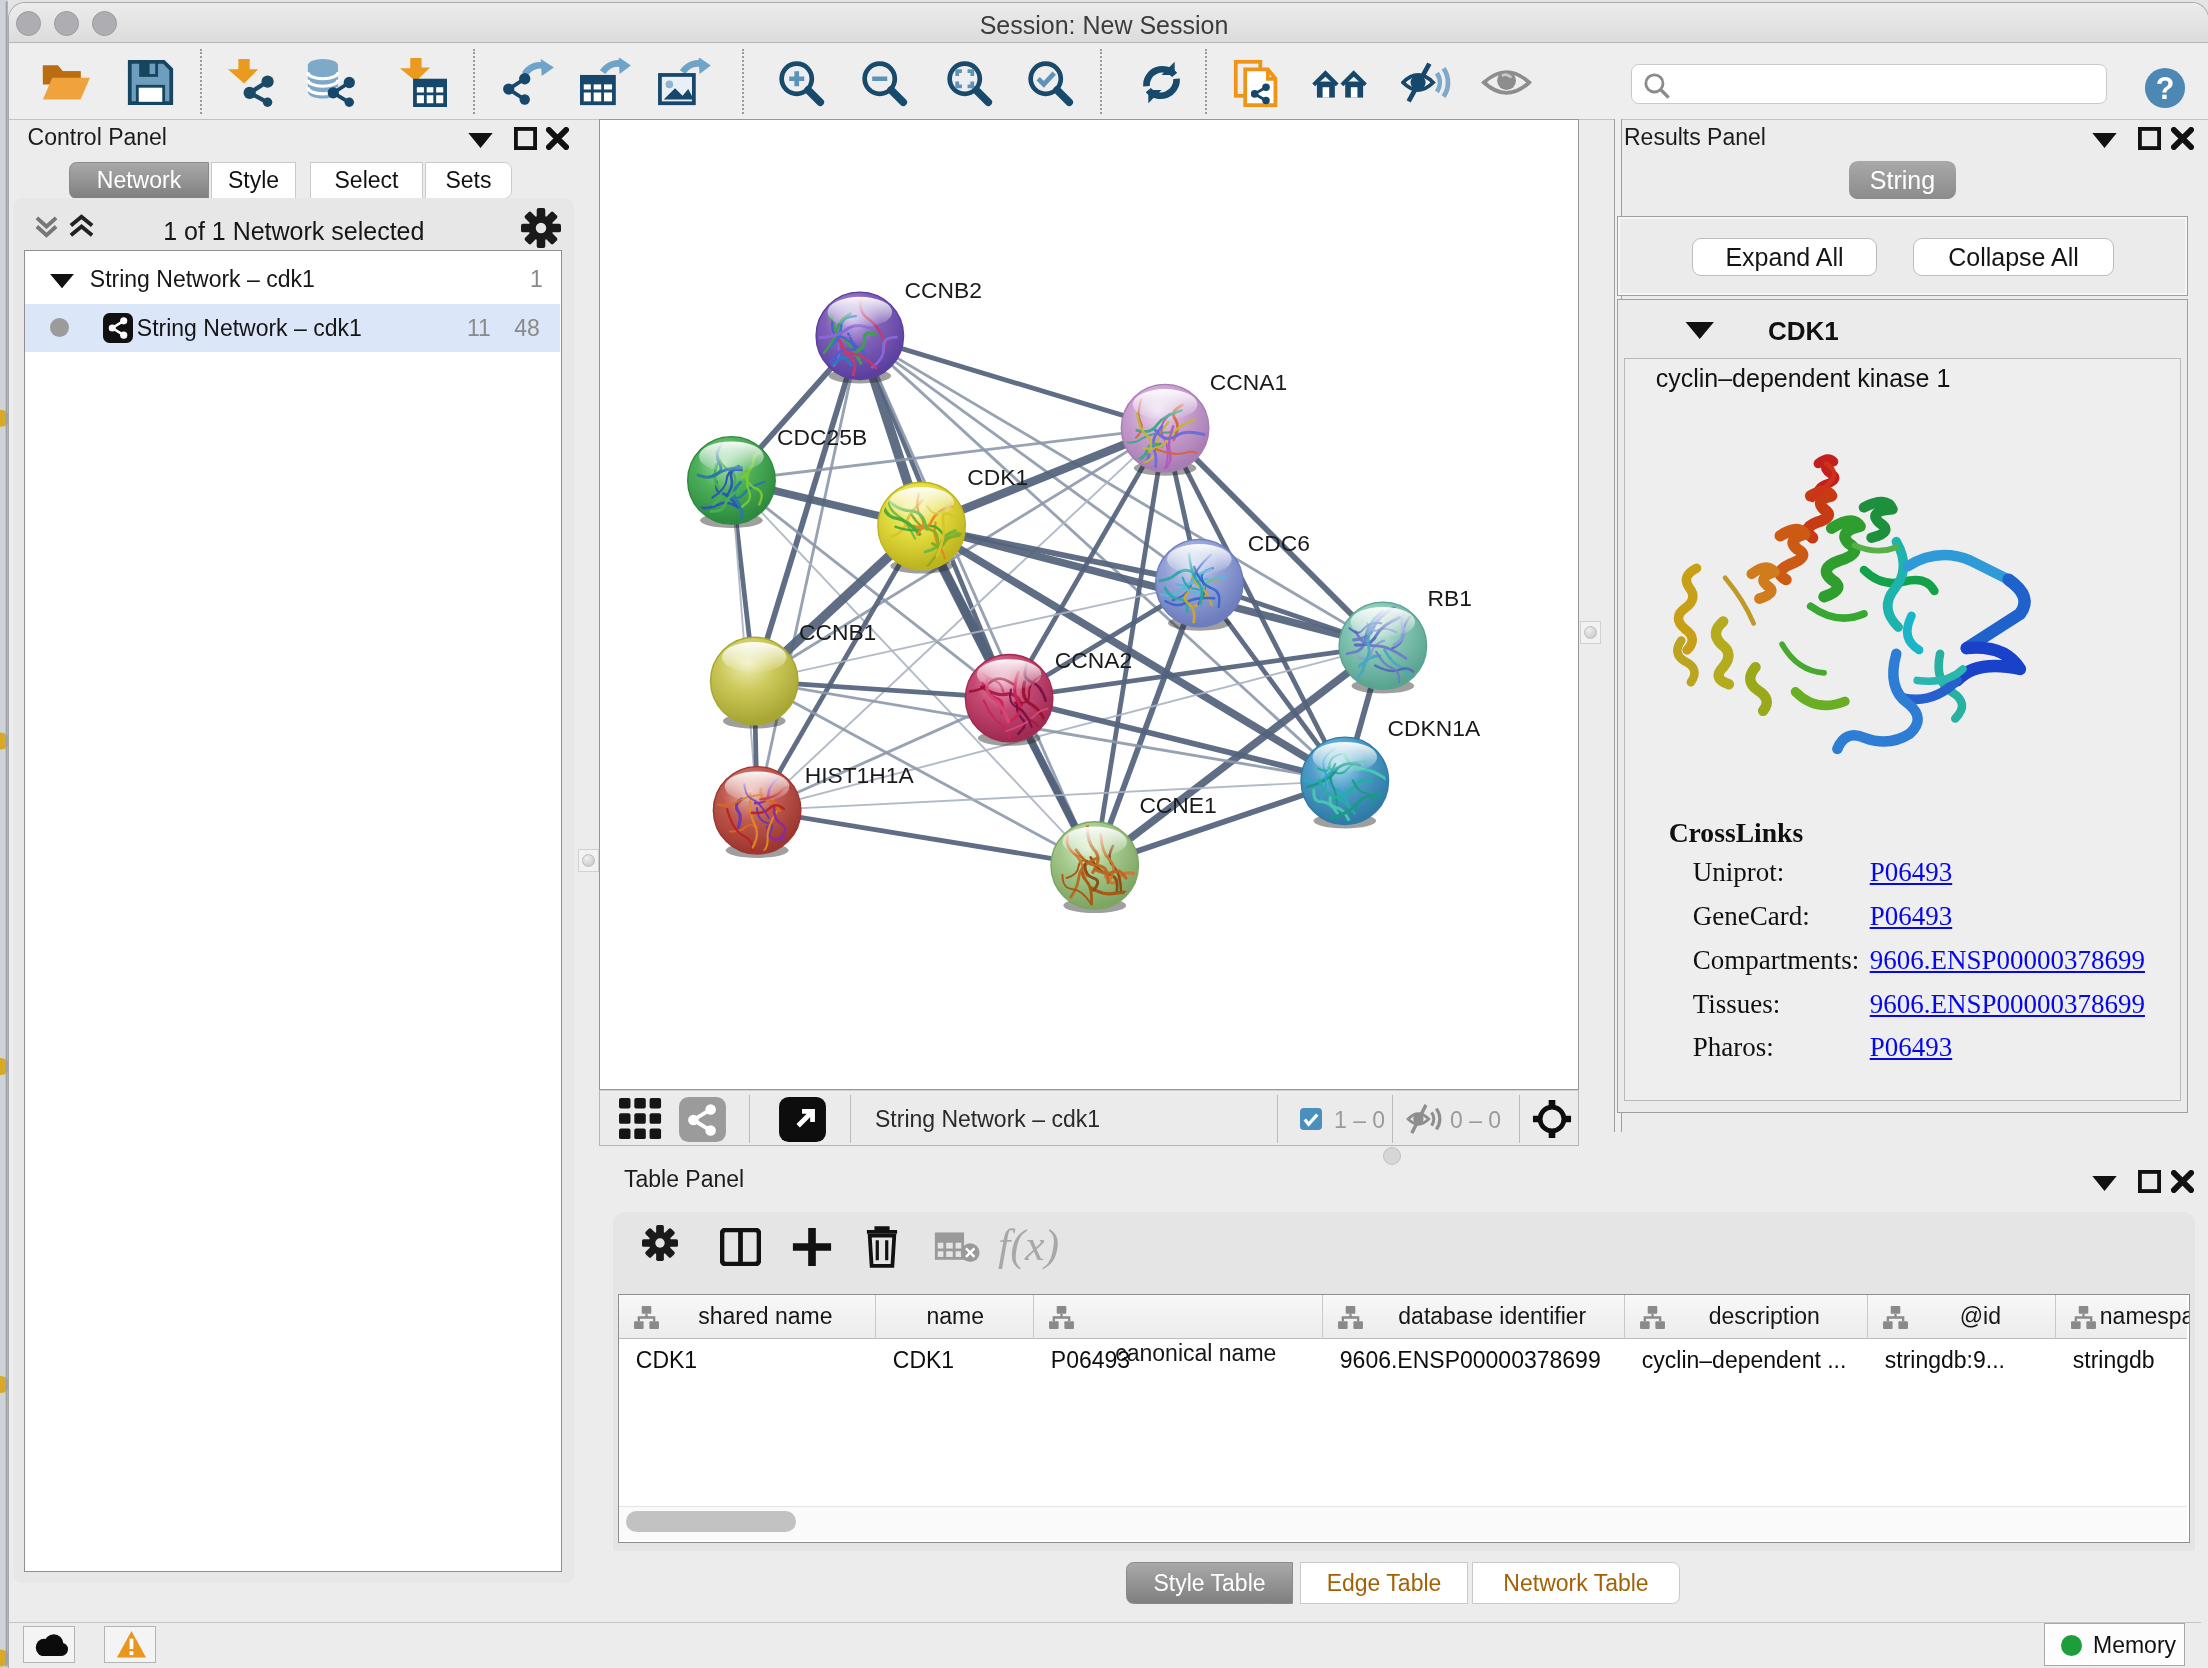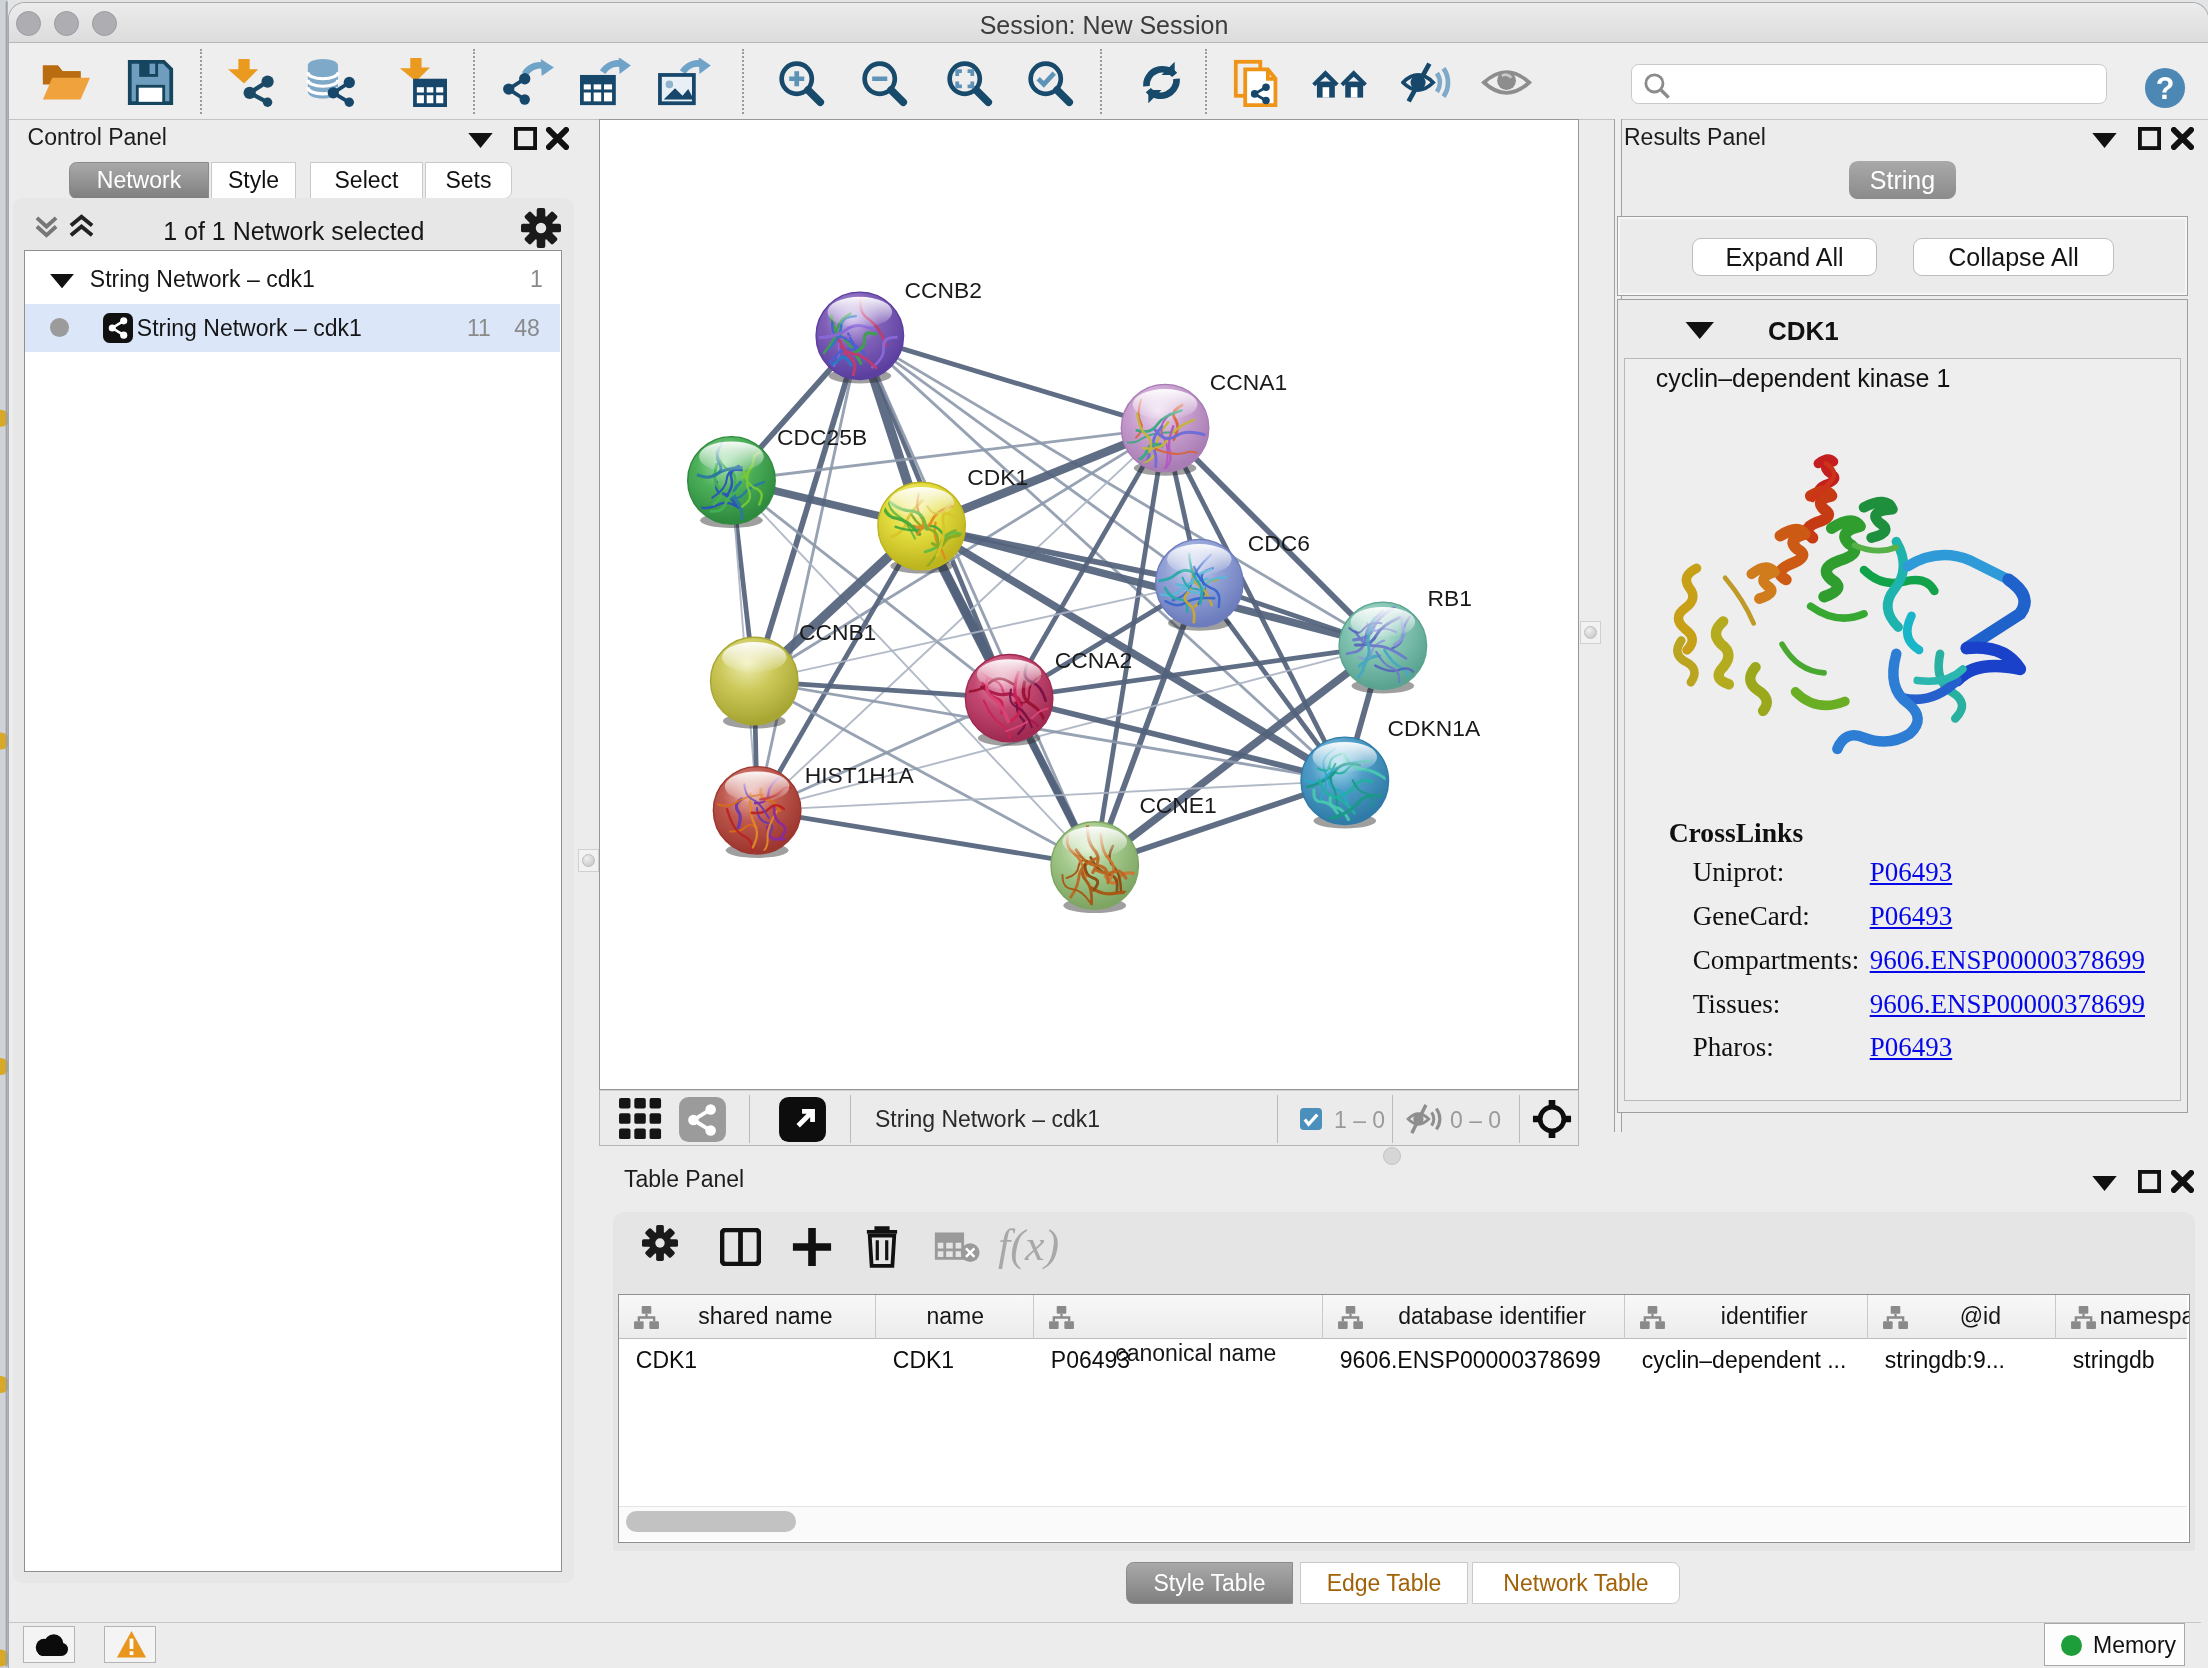--- a/index.html
+++ b/index.html
@@ -891,21 +891,21 @@
             <div class="abs" style="left:748px;top:7.6px;width:251px;text-align:center;font-size:23px;color:#161616;white-space:nowrap;">database identifier</div>
             <div class="abs" style="left:1006px;top:0;width:243px;height:44px;border-right:1px solid #c9c9c9;"></div>
             <svg class="abs" style="left:1021px;top:10.5px" width="25" height="23" viewBox="0 0 26 24">
               <g fill="#8a8a8a">
                 <rect x="8" y="0" width="10" height="8" rx="1"></rect>
                 <rect x="0" y="16" width="10" height="8" rx="1"></rect>
                 <rect x="16" y="16" width="10" height="8" rx="1"></rect>
                 <path d="M13 8 v4 M5 16 v-4 h16 v4" stroke="#8a8a8a" stroke-width="2.4" fill="none"></path>
               </g>
             </svg>
-            <div class="abs" style="left:1050px;top:7.6px;width:191px;text-align:center;font-size:23px;color:#161616;white-space:nowrap;">identifier</div>
+            <div class="abs" style="left:1050px;top:7.6px;width:191px;text-align:center;font-size:23px;color:#161616;white-space:nowrap;">description</div>
             <div class="abs" style="left:1249px;top:0;width:188px;height:44px;border-right:1px solid #c9c9c9;"></div>
             <svg class="abs" style="left:1264px;top:10.5px" width="25" height="23" viewBox="0 0 26 24">
               <g fill="#8a8a8a">
                 <rect x="8" y="0" width="10" height="8" rx="1"></rect>
                 <rect x="0" y="16" width="10" height="8" rx="1"></rect>
                 <rect x="16" y="16" width="10" height="8" rx="1"></rect>
                 <path d="M13 8 v4 M5 16 v-4 h16 v4" stroke="#8a8a8a" stroke-width="2.4" fill="none"></path>
               </g>
             </svg>
             <div class="abs" style="left:1293px;top:7.6px;width:137px;text-align:center;font-size:23px;color:#161616;white-space:nowrap;">@id</div>

